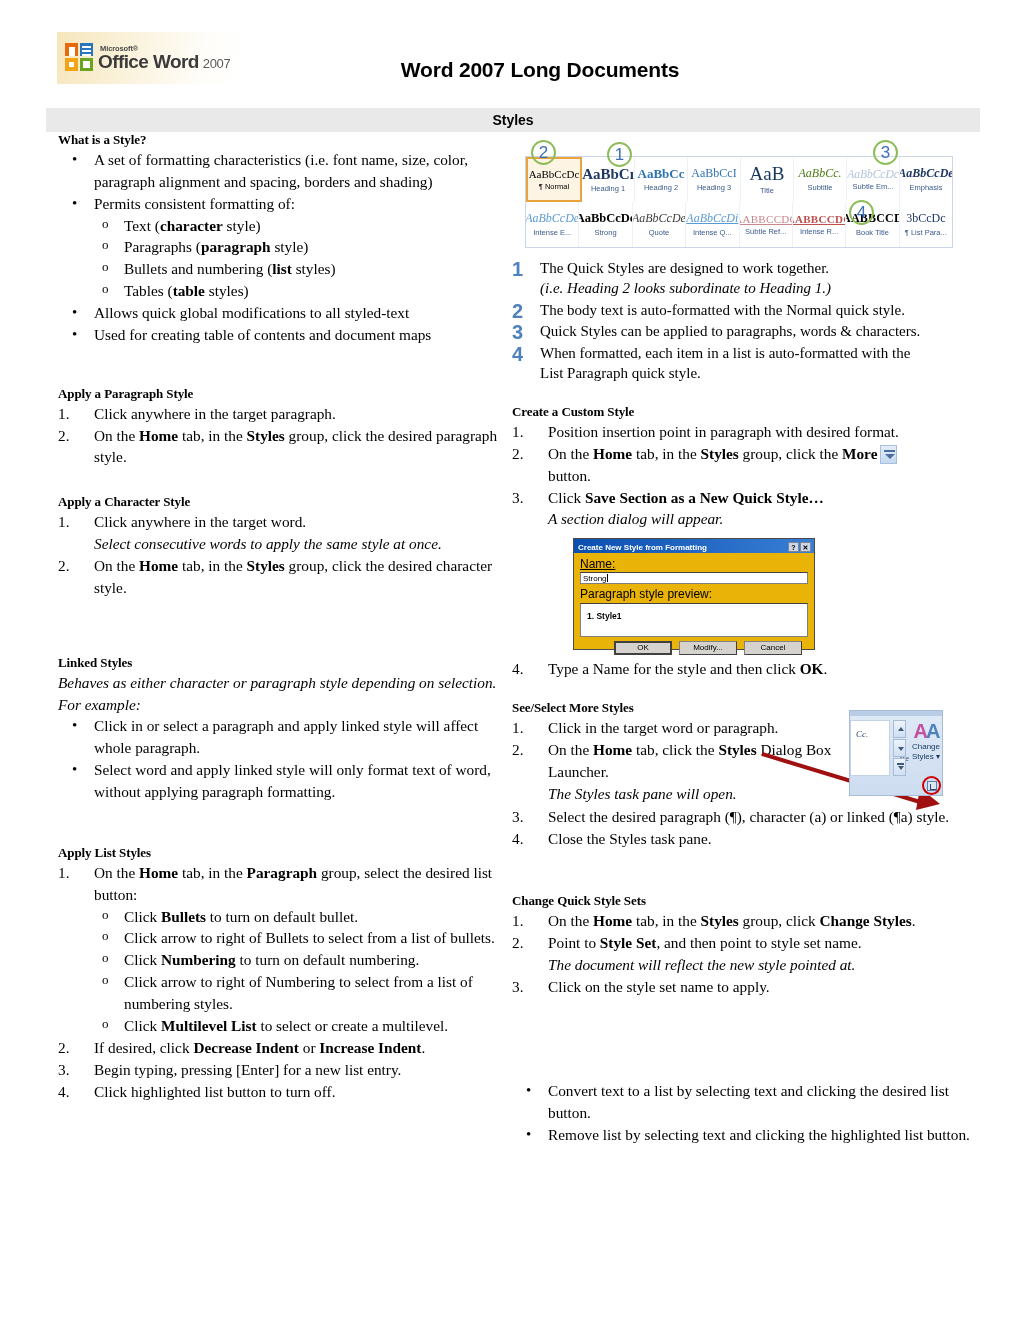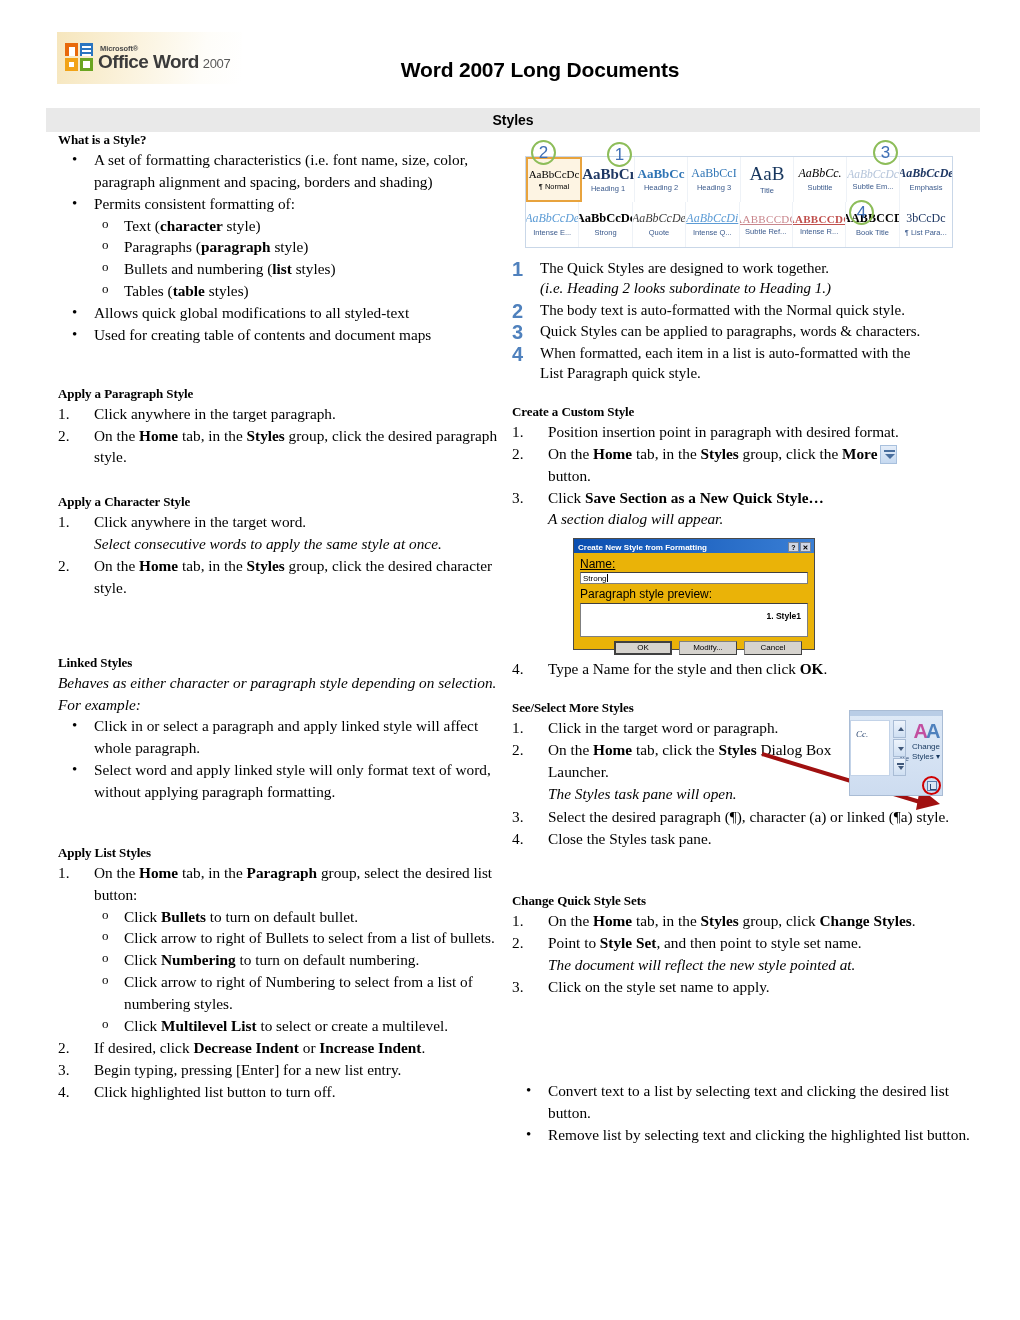--- a/index.html
+++ b/index.html
@@ -118,21 +118,21 @@
     font-family:"Liberation Sans", sans-serif; font-size:7.5px;
     color:#3b5a8c; white-space:nowrap; margin-top:2px;
   }
   .gcell.sel .gsample { color:#000; font-size:11px; }
   .gcell.sel .gname { color:#000; }
 
   .s-h1 { font-weight:bold; font-size:15px; color:#1f3864; }
   .s-h2 { font-weight:bold; font-size:13px; color:#2e74b5; }
   .s-h3 { font-size:12px; color:#2e74b5; }
   .s-title { font-size:19px; color:#17365d; font-family:Liberation Serif, serif; }
-  .s-sub { font-size:12px; color:#000000; font-style:italic; }
+  .s-sub { font-size:12px; color:#4d7c0f; font-style:italic; }
   .s-subem { font-size:11.5px; color:#b4c4da; font-style:italic; }
   .s-em { font-size:12px; color:#1f3864; font-style:italic; font-weight:bold;}
   .s-ie { font-size:12px; color:#5b9bd5; font-style:italic; }
   .s-strong { font-size:12.5px; font-weight:bold; color:#000; }
   .s-quote { font-size:12px; font-style:italic; color:#404040; }
   .s-iq { font-size:12px; font-style:italic; color:#5b9bd5; text-decoration:underline; }
   .s-sref { font-size:11px; color:#c9868c; letter-spacing:0.3px; text-decoration:underline;}
   .s-iref { font-size:11px; color:#c0504d; font-weight:bold; letter-spacing:0.3px; text-decoration:underline;}
   .s-book { font-size:12px; font-weight:bold; color:#000; letter-spacing:0.2px; }
   .s-lp { font-size:12px; color:#1f3864; }
@@ -180,21 +180,21 @@
   .dlg-body { padding:4px 6px; }
   .dlg-label { font-size:12px; color:#000; margin-bottom:1px; }
   .dlg-label u { text-decoration:underline; }
   .dlg-input {
     height:12px; background:#fff; border:1px solid #7f7f7f; border-top-color:#404040;
     font-size:8px; padding:1px 2px; color:#000; position:relative;
   }
   .dlg-input .caret { display:inline-block; width:1px; height:8px; background:#000; vertical-align:-1px; }
   .dlg-preview {
     height:34px; background:#fff; border:1px solid #7f7f7f; border-top-color:#404040;
-    margin-top:2px; padding:7px 6px; font-size:8.5px; font-weight:bold;text-align:right;
+    margin-top:2px; padding:7px 6px; font-size:8.5px; font-weight:bold;
   }
   .dlg-footer { display:flex; gap:7px; justify-content:flex-end; padding:4px 6px 0 0; }
   .dlg-btn {
     width:58px; height:14px; background:#d6d3ce;
     border:1px solid #808080; border-right-color:#404040; border-bottom-color:#404040;
     font-size:8px; text-align:center; line-height:12px; color:#000;
   }
   .dlg-btn.def { border:2px solid #404040; line-height:10px; }
 
   

